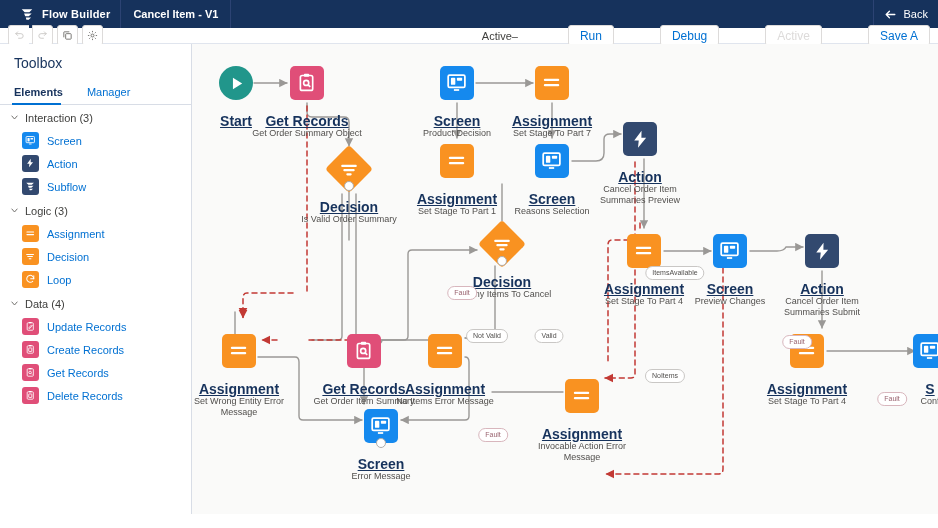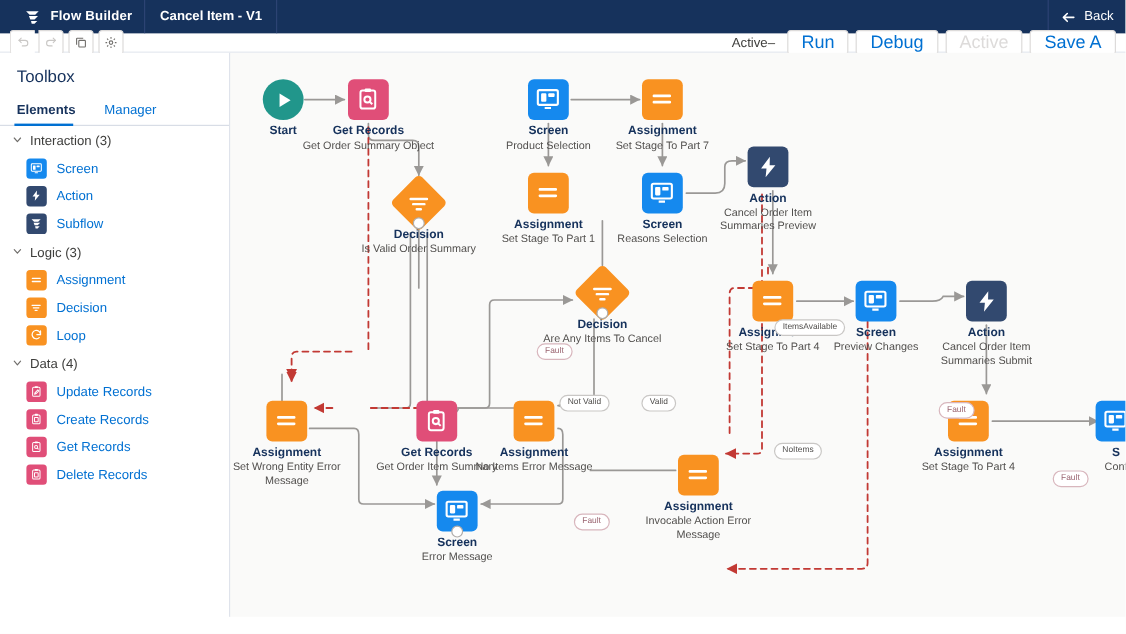--- a/index.html
+++ b/index.html
@@ -77,24 +77,25 @@
     font-size: 11px; color: #3e3e3c; margin-right: 4px;
   }
   .hdr-btn {
     height: 21px;
     min-width: 44px;
     padding: 0 11px;
     border: 1px solid #dddbda;
     border-radius: 3px;
     background: #fff;
     color: #0070d2;
-    font-size: 15px;
+    font-size: 12px;
     font-family: "Liberation Sans", sans-serif;
     display:flex; align-items:center; justify-content:center;
     white-space: nowrap;
+    margin-left: 40px;
   }
   .hdr-btn.disabled { color: #dddbda; }
 
   
   #body { display: flex; height: calc(528px - 28px - 30px); }
 
   
   #sidebar {
     width: 192px;
     min-width: 192px;
@@ -175,22 +176,22 @@
   }
   .nico.diamond {
     width: 34px; height: 34px;
     border-radius: 4px;
     transform: rotate(45deg);
   }
   .nico.diamond > svg { transform: rotate(-45deg); }
   .nico.circle { border-radius: 50%; }
   .nico svg { display:block; }
   .node-title {
-    font-size: 10px; font-weight: 700; color: #16325c;
-    margin-top: 4px; line-height: 11px;
+    font-size: 14px; font-weight: 700; color: #16325c;
+    margin-top: 16px; line-height: 11px; text-decoration: underline;
   }
   .node-sub {
     font-size: 9px; color: #514f4d; line-height: 11px;
     margin-top: 1px;
   }
   .conn-dot {
     position:absolute; bottom:-5px; left:50%; margin-left:-5px;
     width:10px; height:10px; border-radius:50%;
     background:#fff; border:1.4px solid #b0adab;
   }
@@ -527,21 +528,21 @@
             <span class="nico" style="background:#1589ee">
               <svg width="21.08" height="21.08" viewBox="0 0 24 24" fill="none" stroke="white" stroke-width="2">
         <rect x="2.5" y="3.5" width="19" height="14" rx="1.6"></rect>
         <rect x="5.6" y="6.6" width="5" height="8" rx="1" fill="white" stroke="none"></rect>
         <rect x="12.4" y="6.6" width="6" height="3.4" rx=".8" fill="white" stroke="none"></rect>
         <path d="M9 20.5h6"></path>
               </svg>
             </span>
           </div>
     <div class="node-title">Screen</div>
-    <div class="node-sub">Product Selection</div></div>
+    <div class="node-sub">Product Decision</div></div>
         <div class="node" style="left: 265px; top: 100px;"><div class="icon-wrap">
             <span class="nico" style="background:#f99221">
               <svg width="21.08" height="21.08" viewBox="0 0 24 24" fill="none" stroke="white" stroke-width="2.6" stroke-linecap="round">
         <path d="M4.5 9h15M4.5 15h15"></path>
               </svg>
             </span>
           </div>
     <div class="node-title">Assignment</div>
     <div class="node-sub">Set Stage To Part 1</div></div>
         <div class="node" style="left: 360px; top: 22px;"><div class="icon-wrap">

